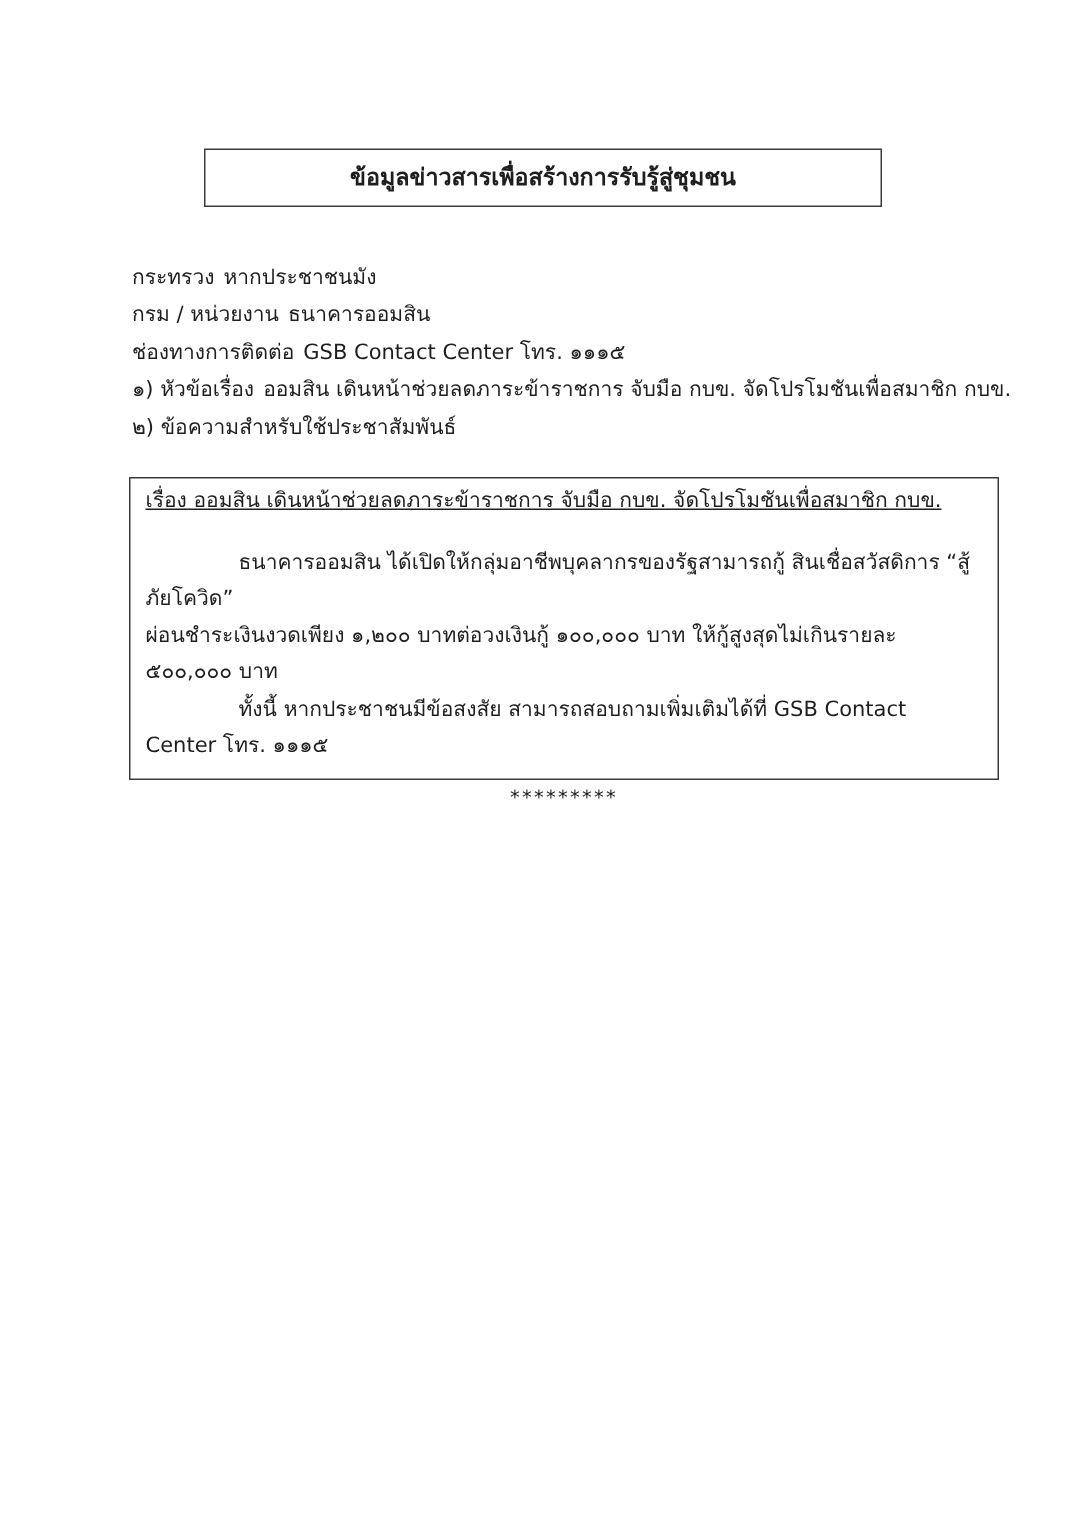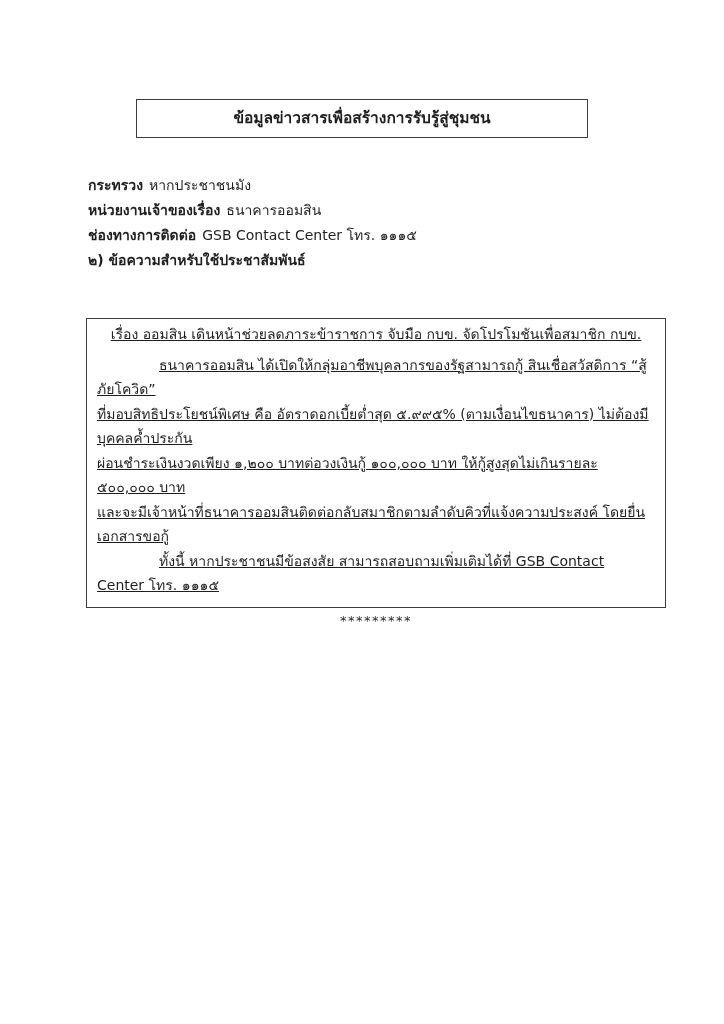--- a/index.html
+++ b/index.html
@@ -27,41 +27,41 @@
   }
   .meta {
     position: absolute;
     left: 88px;
     top: 173px;
     width: 580px;
     font-size: 14px;
     line-height: 25px;
   }
   .meta-line { white-space: nowrap; }
-  .bold { font-weight: bold; }
-  .label { font-weight: bold; margin-right: 6px; }
+  .bold { font-weight: normal; }
+  .label { font-weight: normal; margin-right: 6px; }
   .lower {
     position: absolute;
     left: 86px;
     top: 318px;
     width: 580px;
   }
   .content-box {
     border: 1px solid #3c3c3c;
     padding: 3px 10px 9px 10px;
     font-size: 14px;
     line-height: 24.5px;
     box-sizing: border-box;
   }
   .box-title {
-    text-align: center;
+    text-align: left;
     text-decoration: underline;
-    margin-bottom: 6px;
+    margin-bottom: 16px;
   }
-  .line { text-align: left; text-decoration: underline; }
+  .line { text-align: left; }
   .line.indent { text-indent: 62px; }
   .stars {
     text-align: center;
     font-size: 13px;
     letter-spacing: 1.5px;
     margin-top: 5px;
     color: #1e1e1e;
   }
 </style>
 </head>
@@ -71,42 +71,43 @@
 
   <div class="header-box">
     <div>ข้อมูลข่าวสารเพื่อสร้างการรับรู้สู่ชุมชน</div>
   </div>
 
   <div class="meta">
     <div class="meta-line">
       <span class="label">กระทรวง</span><span>หากประชาชนมัง</span>
     </div>
     <div class="meta-line">
-      <span class="label">หน่วยงานเจ้าของเรื่อง</span><span>ธนาคารออมสิน</span>
+      <span class="label">กรม / หน่วยงาน</span><span>ธนาคารออมสิน</span>
     </div>
     <div class="meta-line">
       <span class="label">ช่องทางการติดต่อ</span><span>GSB Contact Center โทร. ๑๑๑๕</span>
+    </div>
+    <div class="meta-line">
+      <span class="label">๑) หัวข้อเรื่อง</span><span>ออมสิน เดินหน้าช่วยลดภาระข้าราชการ จับมือ กบข. จัดโปรโมชันเพื่อสมาชิก กบข.</span>
     </div>
     <div class="meta-line">
       <span class="bold">๒) ข้อความสำหรับใช้ประชาสัมพันธ์</span>
     </div>
   </div>
 
   <div class="lower">
     <div class="content-box">
       <div class="box-title">เรื่อง ออมสิน เดินหน้าช่วยลดภาระข้าราชการ จับมือ กบข. จัดโปรโมชันเพื่อสมาชิก กบข.</div>
 
       <div class="para">
         <div class="line indent">ธนาคารออมสิน ได้เปิดให้กลุ่มอาชีพบุคลากรของรัฐสามารถกู้ สินเชื่อสวัสดิการ “สู้ภัยโควิด”</div>
-        <div class="line">ที่มอบสิทธิประโยชน์พิเศษ คือ อัตราดอกเบี้ยต่ำสุด ๕.๙๙๕% (ตามเงื่อนไขธนาคาร) ไม่ต้องมีบุคคลค้ำประกัน</div>
         <div class="line">ผ่อนชำระเงินงวดเพียง ๑,๒๐๐ บาทต่อวงเงินกู้ ๑๐๐,๐๐๐ บาท ให้กู้สูงสุดไม่เกินรายละ ๕๐๐,๐๐๐ บาท</div>
       </div>
 
       <div class="para">
-        <div class="line">และจะมีเจ้าหน้าที่ธนาคารออมสินติดต่อกลับสมาชิกตามลำดับคิวที่แจ้งความประสงค์ โดยยื่นเอกสารขอกู้</div>
       </div>
 
       <div class="para">
         <div class="line indent">ทั้งนี้ หากประชาชนมีข้อสงสัย สามารถสอบถามเพิ่มเติมได้ที่ GSB Contact Center โทร. ๑๑๑๕</div>
       </div>
     </div>
 
     <div class="stars">*********</div>
   </div>
 

